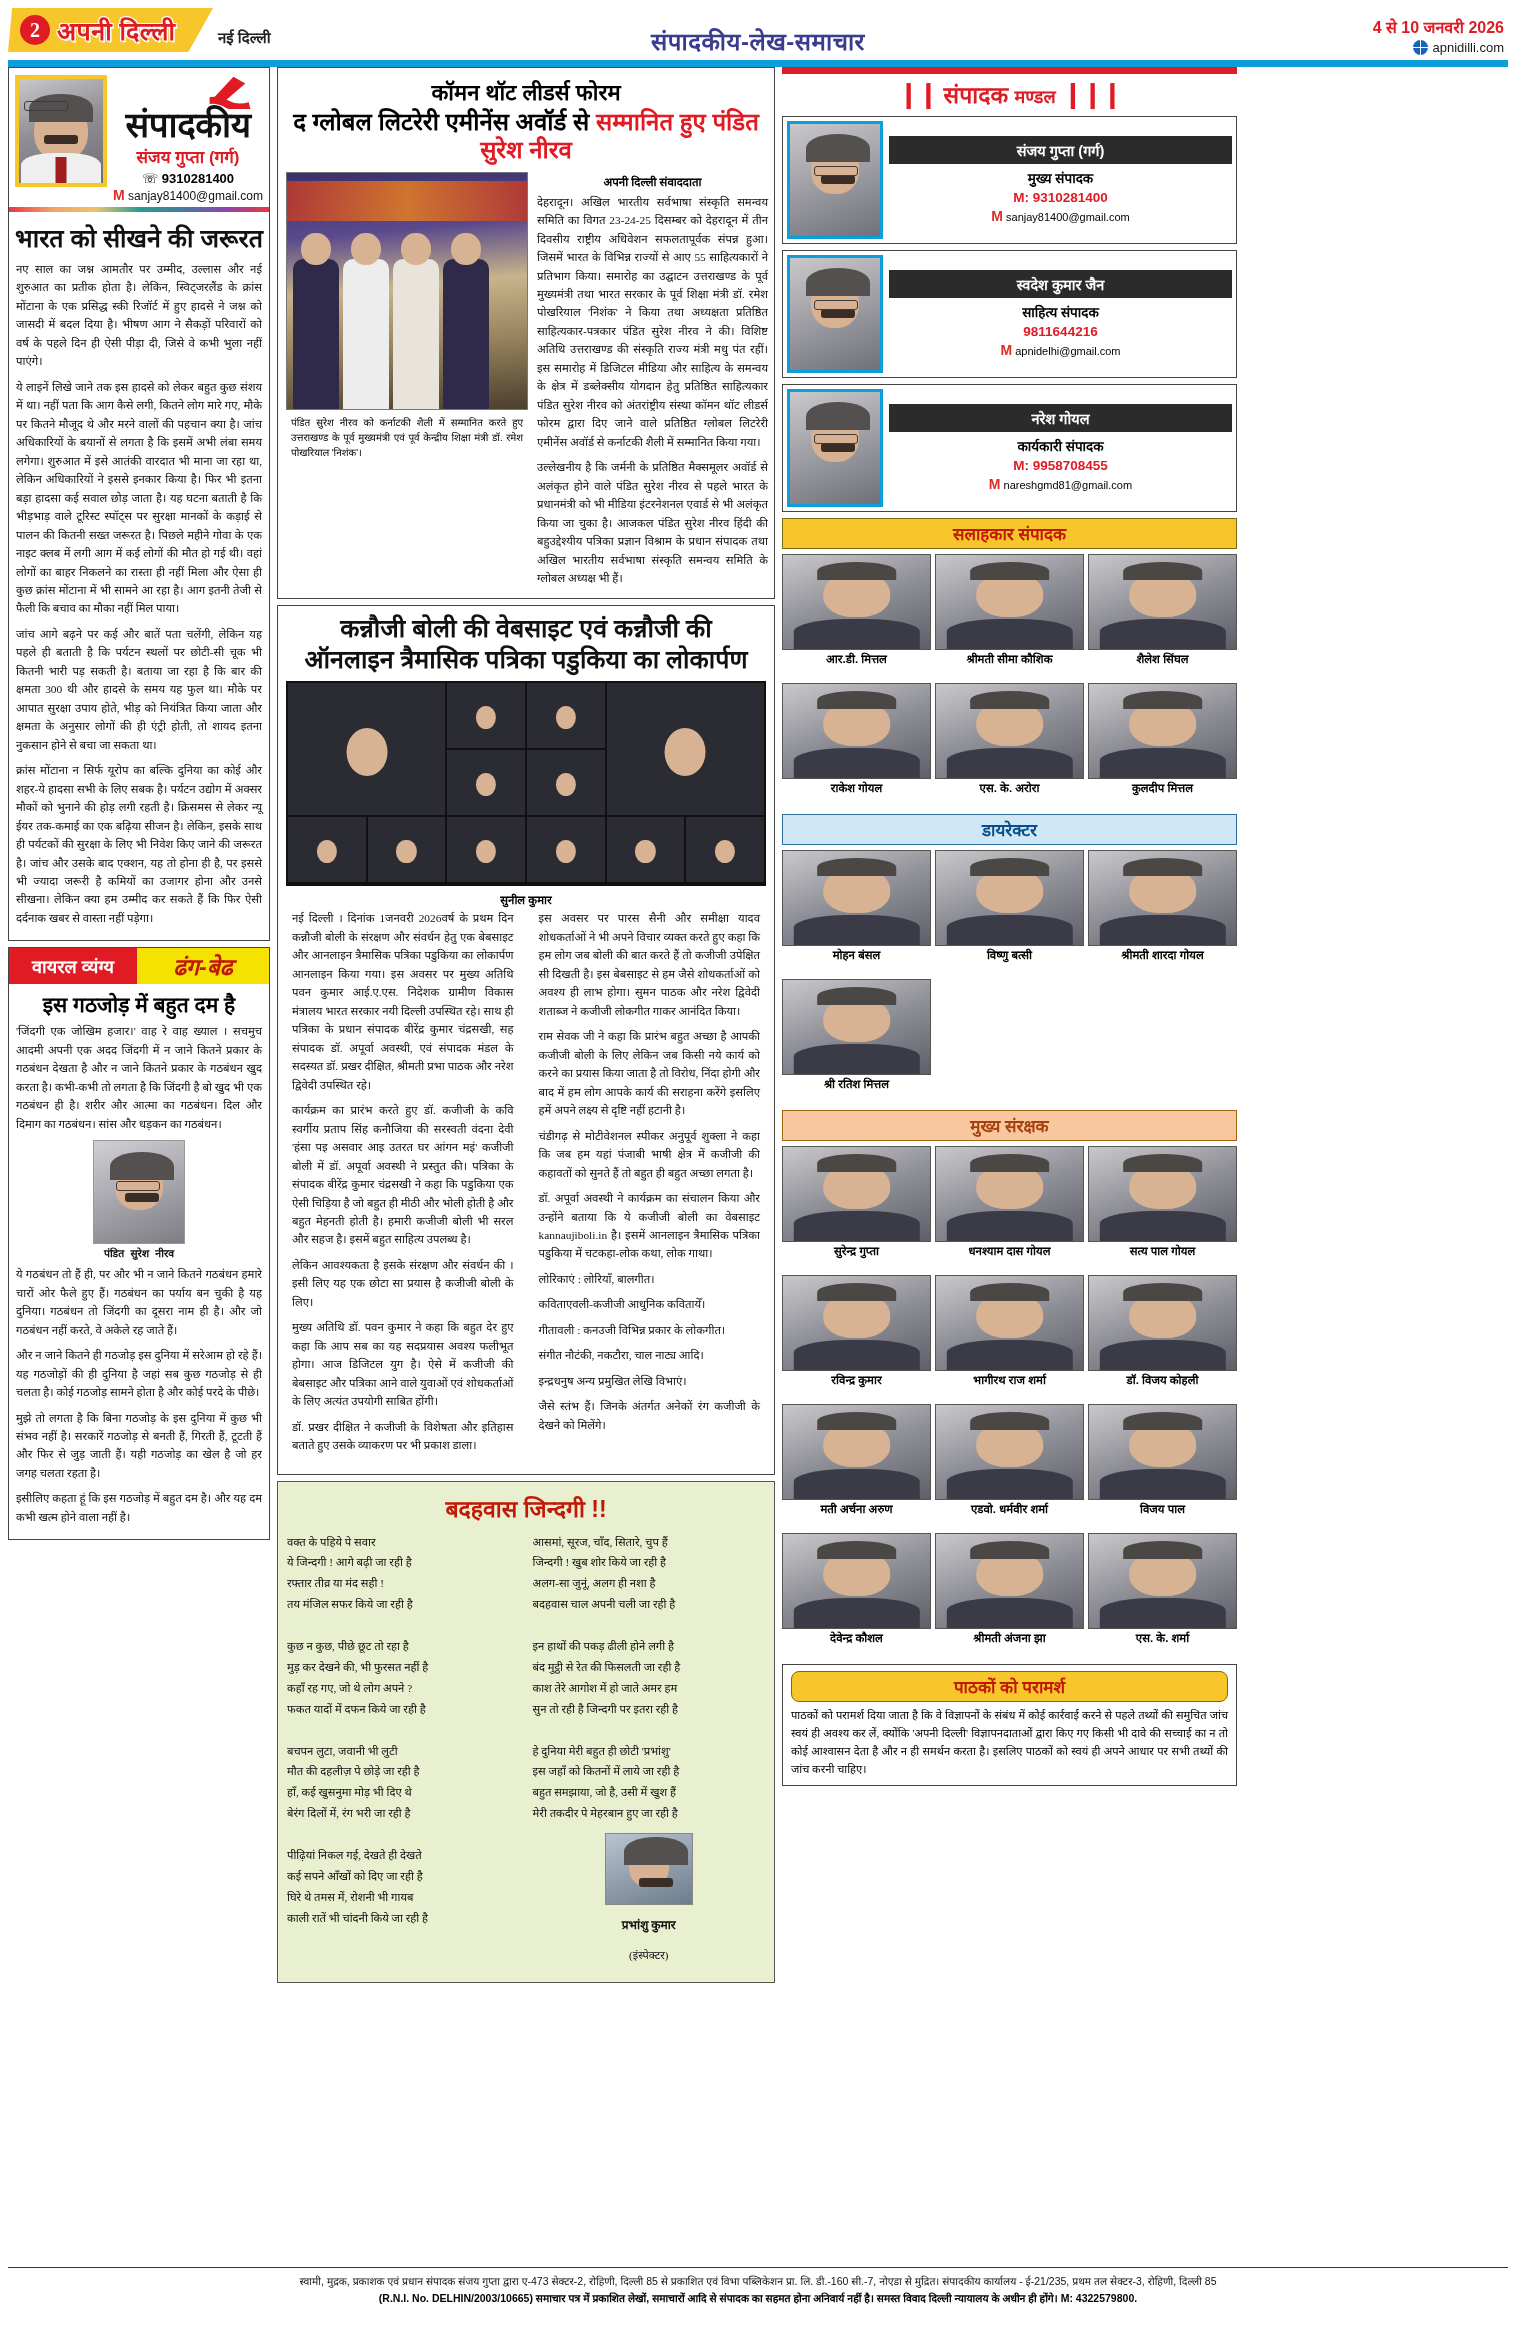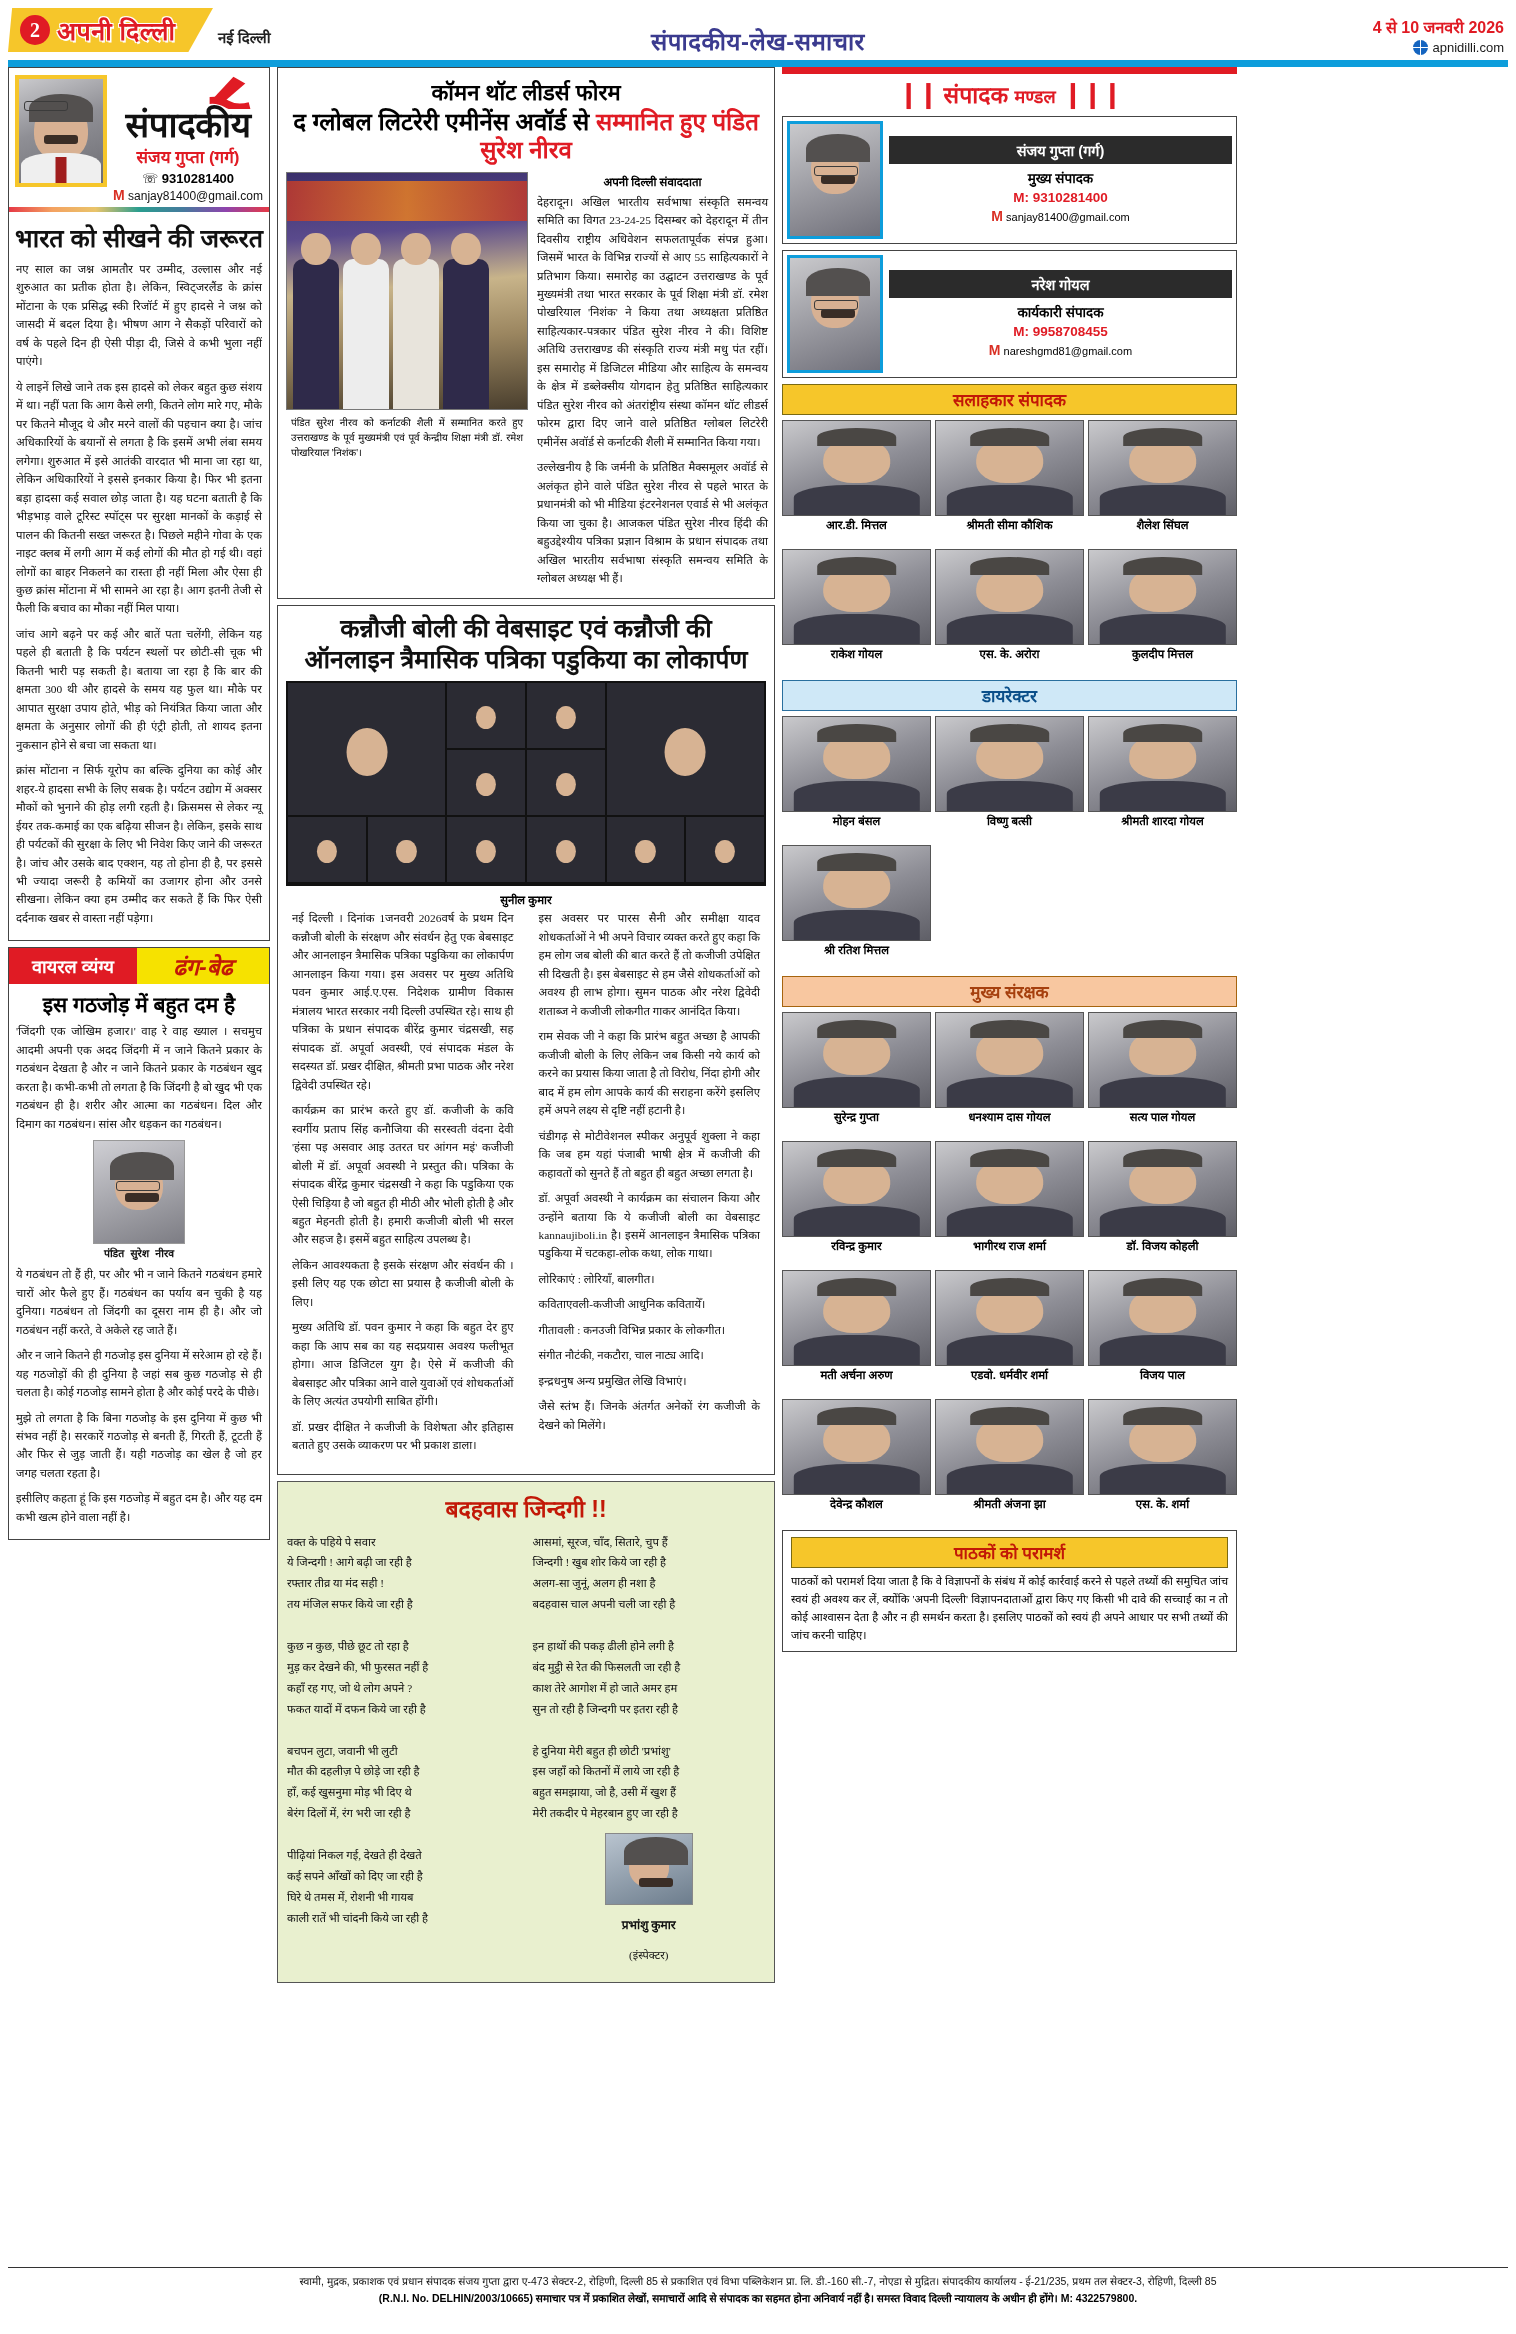--- a/index.html
+++ b/index.html
@@ -141,21 +141,21 @@
     text-align:center; color:#e01b24; font-size:23px; font-weight:bold;
     padding: 4px 0 6px; position:relative;
   }
   .panel-h .bars { color:#e01b24; letter-spacing:-2px; font-size:26px; }
   .sec-head {
     background:#f6c62a; border:1px solid #7a6a12; text-align:center;
     color:#c21807; font-size:17px; font-weight:bold; padding: 3px 0; margin: 6px 0 5px;
   }
   .sec-head.blue { background:#cfe8f7; color:#0b4f8a; border-color:#2a6f9e; }
   .sec-head.org  { background:#f8c7a0; color:#a6400e; border-color:#a6640e; }
-  .sec-head.pat  { background:#f6c62a; color:#c21807; }
+  .sec-head.pat  { background:#f6c62a; color:#c21807;border-radius:8px; }
 
   .ed-card { border:1px solid #444; display:flex; margin-bottom: 6px; padding: 4px; gap:6px; }
   .ed-pic { width: 96px; height: 118px; border:3px solid #0d9ddb; background:linear-gradient(160deg,#c9c9cc,#70707a); flex:none; position:relative;}
   .ed-info { flex:1; display:flex; flex-direction:column; justify-content:center; text-align:center; }
   .ed-name { background:#2b2b2b; color:#fff; font-size:14.5px; font-weight:bold; padding: 4px 2px; }
   .ed-role { font-size:13.5px; font-weight:bold; margin-top:5px; }
   .ed-m    { color:#e01b24; font-size:13.5px; font-weight:bold; margin-top:3px; }
   .ed-mail { font-size:11px; margin-top:3px; }
 
   .grid3 { display:grid; grid-template-columns: repeat(3, 1fr); gap: 4px; }
@@ -425,20 +425,35 @@
             <span>sanjay81400@gmail.com</span>
           </div>
         </div>
       </div>
       <div class="ed-card">
         <div class="ed-pic">
           <span class="face" style="top:16%;width:48px;height:52px"></span>
           <span class="glasses" style="left:24px;top:42px;width:44px"></span>
         </div>
         <div class="ed-info">
+          <div class="ed-name">स्वदेश कुमार जैन</div>
+          <div class="ed-role">साहित्य संपादक</div>
+          <div class="ed-m">9811644216</div>
+          <div class="ed-mail">
+            <span class="gm">M</span>
+            <span>apnidelhi@gmail.com</span>
+          </div>
+        </div>
+      </div>
+      <div class="ed-card">
+        <div class="ed-pic">
+          <span class="face" style="top:16%;width:48px;height:52px"></span>
+          <span class="glasses" style="left:24px;top:42px;width:44px"></span>
+        </div>
+        <div class="ed-info">
           <div class="ed-name">नरेश गोयल</div>
           <div class="ed-role">कार्यकारी संपादक</div>
           <div class="ed-m">M: 9958708455</div>
           <div class="ed-mail">
             <span class="gm">M</span>
             <span>nareshgmd81@gmail.com</span>
           </div>
         </div>
       </div>
 

